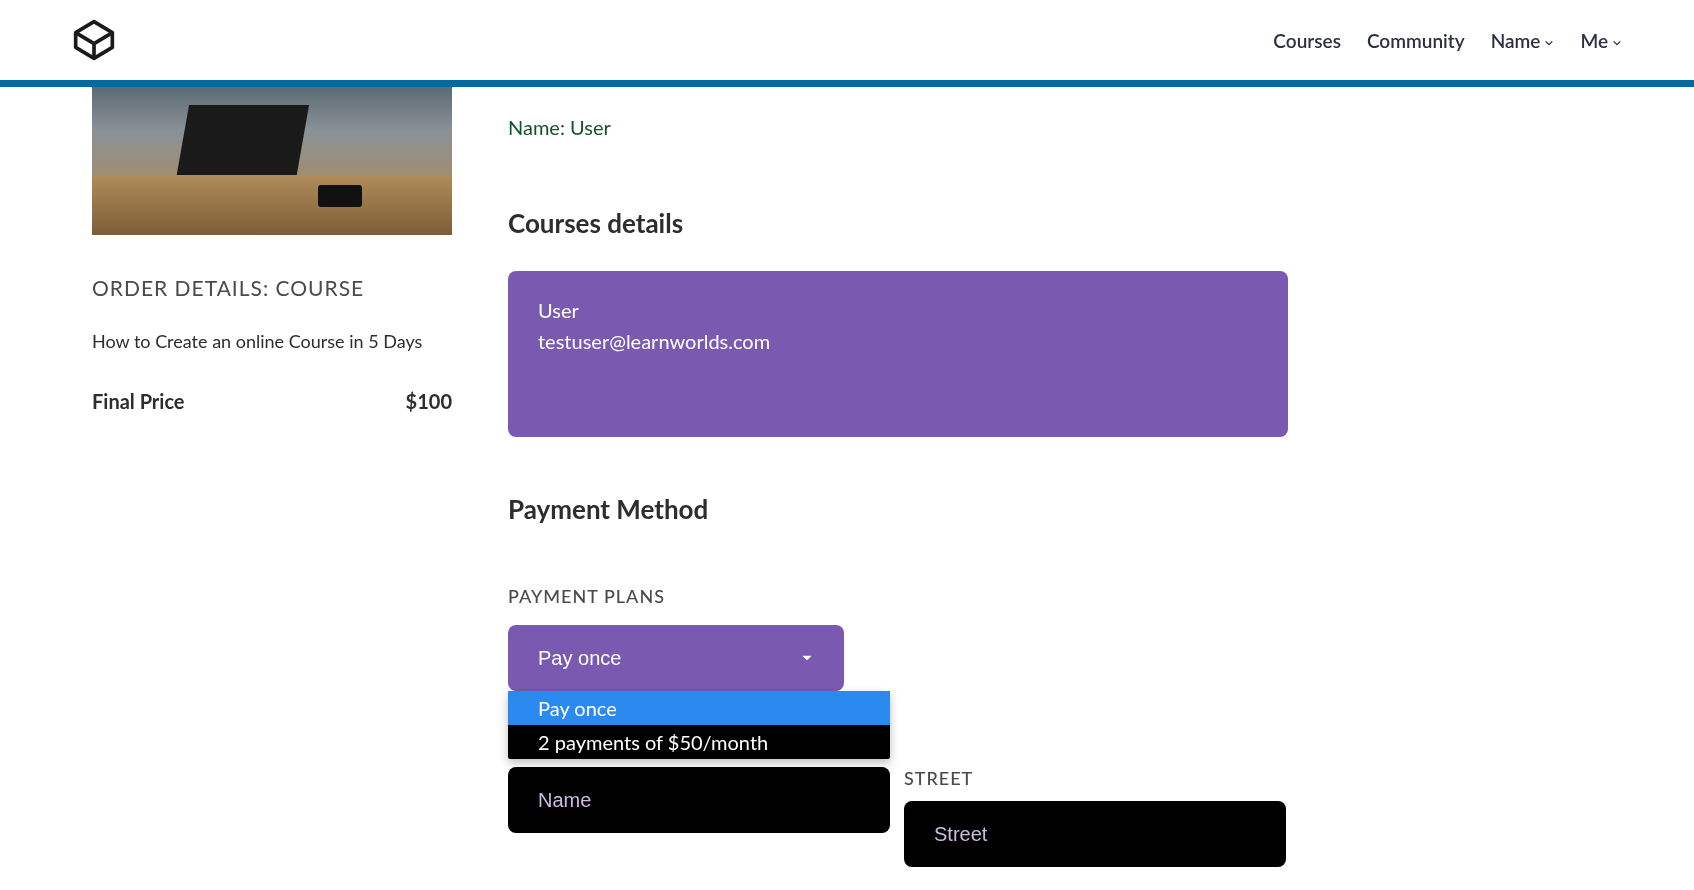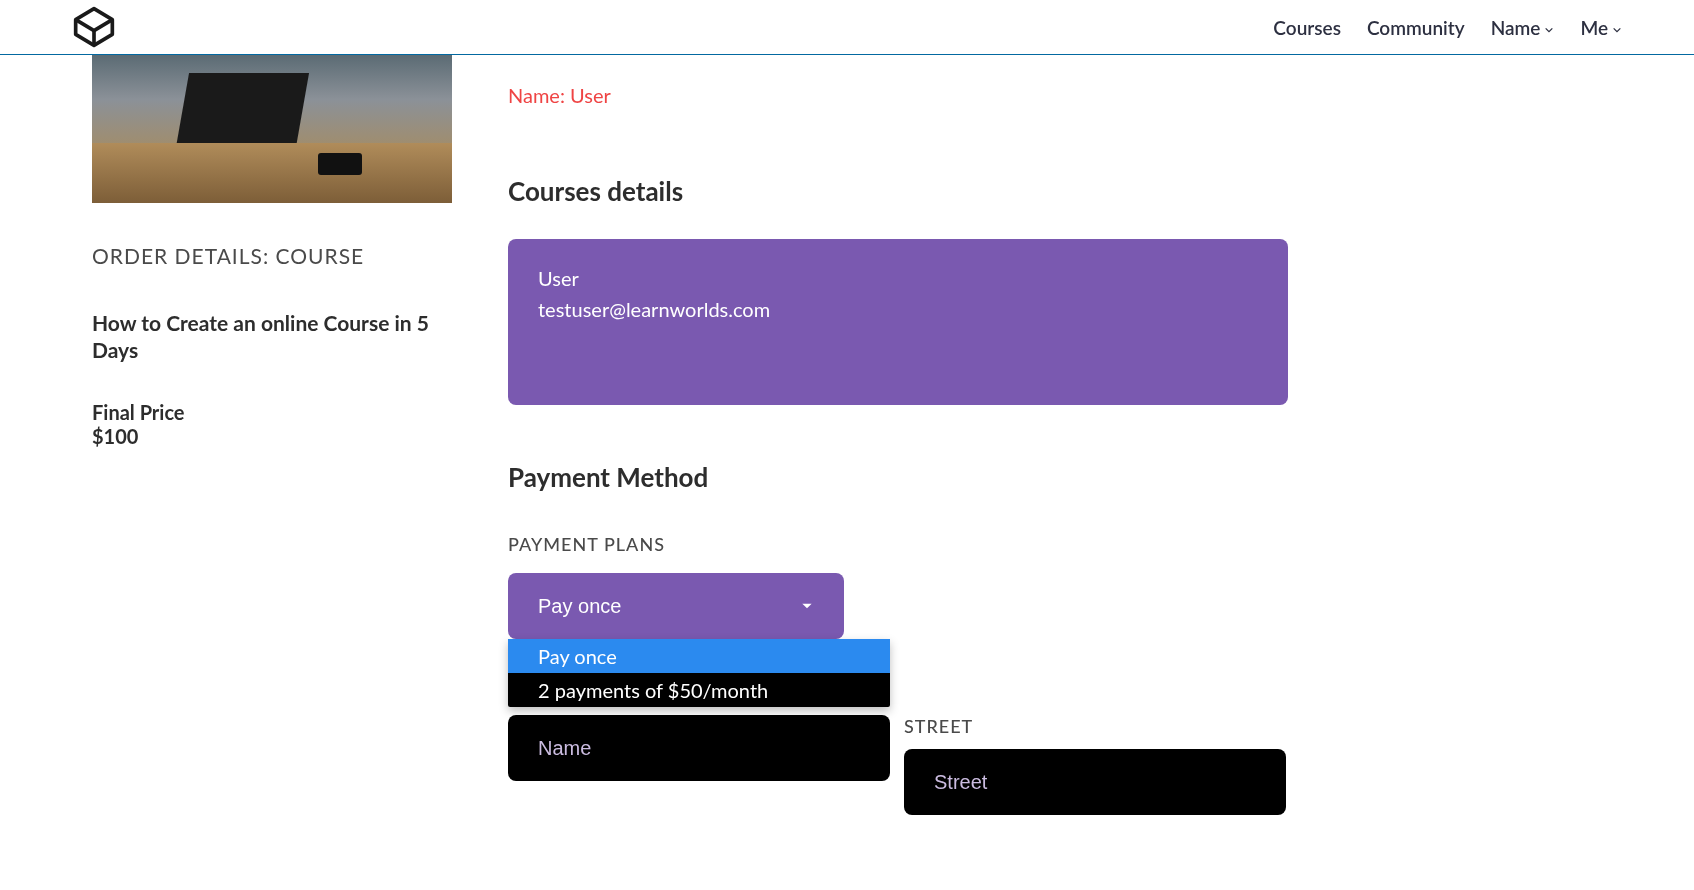--- a/index.html
+++ b/index.html
@@ -5,22 +5,22 @@
   * { margin: 0; padding: 0; box-sizing: border-box; }
   body {
     font-family: 'Lato', 'Helvetica Neue', Arial, sans-serif;
     color: #2d2d2d;
     background: #fff;
   }
   .topbar {
     display: flex;
     align-items: center;
     justify-content: space-between;
-    padding: 5px 72px;
-    border-bottom: 1px solid #0369a1;
+    padding: 18px 72px;
+    border-bottom: 7px solid #0369a1;
   }
   .logo svg { display: block; }
   .nav {
     display: flex;
     gap: 26px;
     font-size: 19px;
     font-weight: 600;
     color: #2d3041;
     align-items: center;
   }
@@ -66,46 +66,45 @@
   }
 
   .order-label {
     margin-top: 40px;
     font-size: 21px;
     letter-spacing: 1px;
     color: #4a4a4a;
     font-weight: 400;
   }
   .course-title {
-    margin-top: 41px;
-    font-size: 21px;
-    font-weight: 700;
+    margin-top: 30px;
+    font-size: 18px;
+    font-weight: 400;
     line-height: 1.3;
     color: #2d2d2d;
     max-width: 350px;
   }
   .price-row {
     margin-top: 36px;
     display: flex;
     justify-content: space-between;
     width: 360px;
     font-size: 20px;
     font-weight: 700;
-    flex-direction: column;
   }
 
   .main {
     flex: 1;
     padding-left: 56px;
     padding-right: 200px;
     padding-top: 24px;
   }
   .info-line {
     font-size: 20px;
-    color: #ef4444;
+    color: #14532d;
     line-height: 1.6;
   }
   .section-heading {
     font-size: 26px;
     font-weight: 700;
     color: #2d2d2d;
     margin-top: 64px;
   }
   .purple-card {
     margin-top: 32px;
@@ -117,21 +116,21 @@
     line-height: 1.55;
     min-height: 166px;
     width: 780px;
   }
   .section-heading.payment { margin-top: 56px; }
 
   .sub-label {
     font-size: 18px;
     letter-spacing: 1px;
     color: #4a4a4a;
-    margin-top: 40px;
+    margin-top: 60px;
     font-weight: 500;
   }
   .select-wrap {
     margin-top: 18px;
     width: 336px;
     position: relative;
   }
   .select-btn {
     width: 100%;
     height: 66px;

